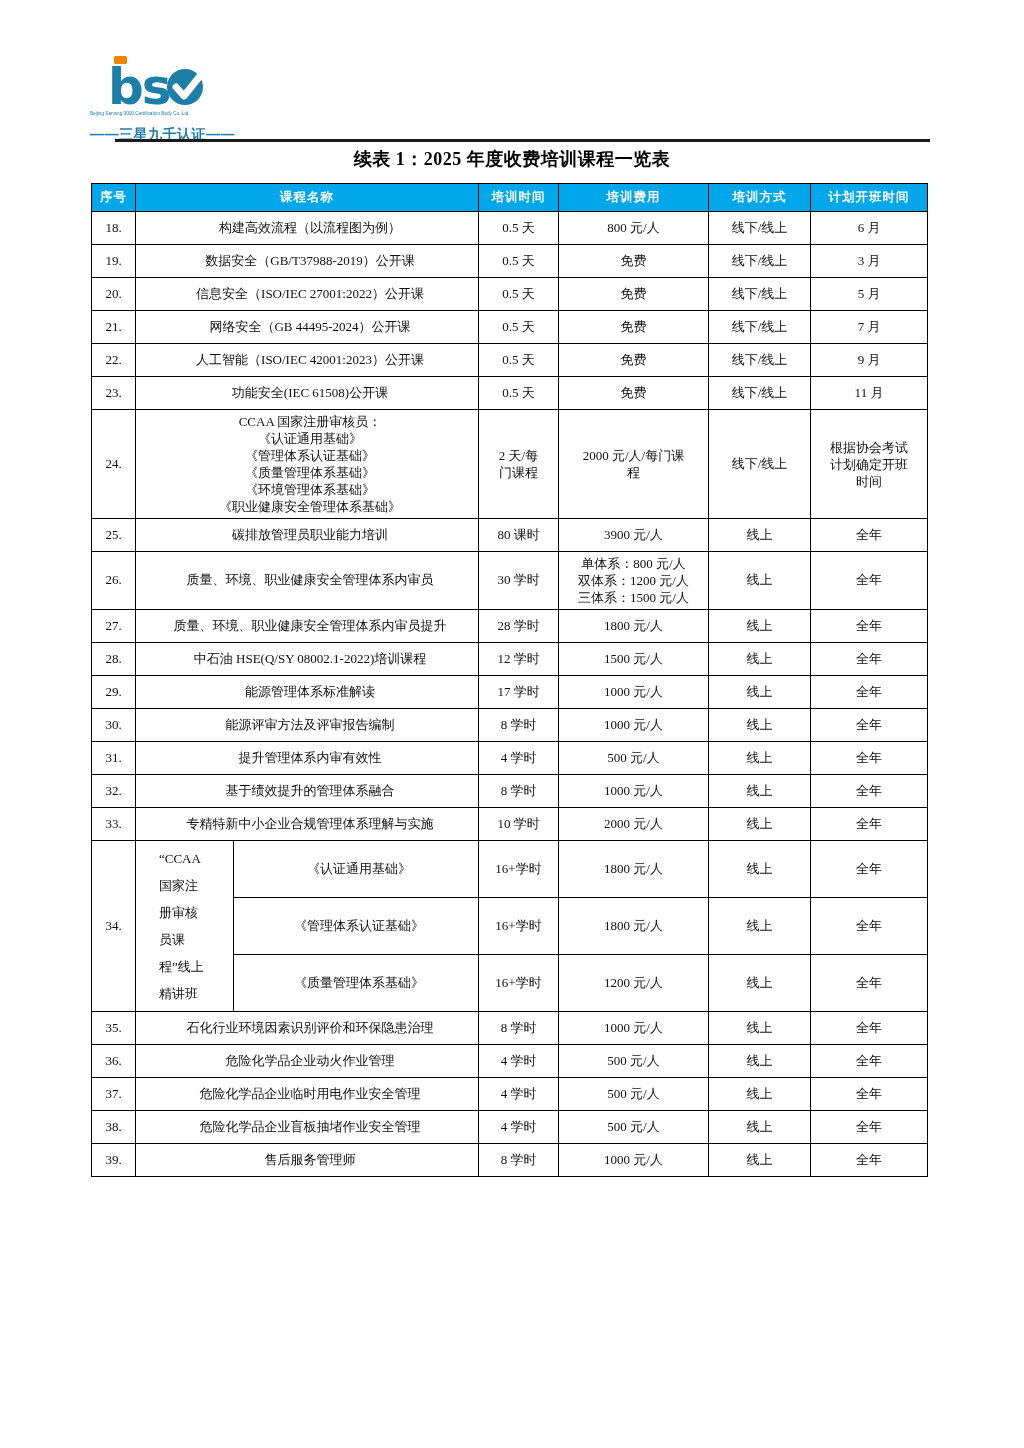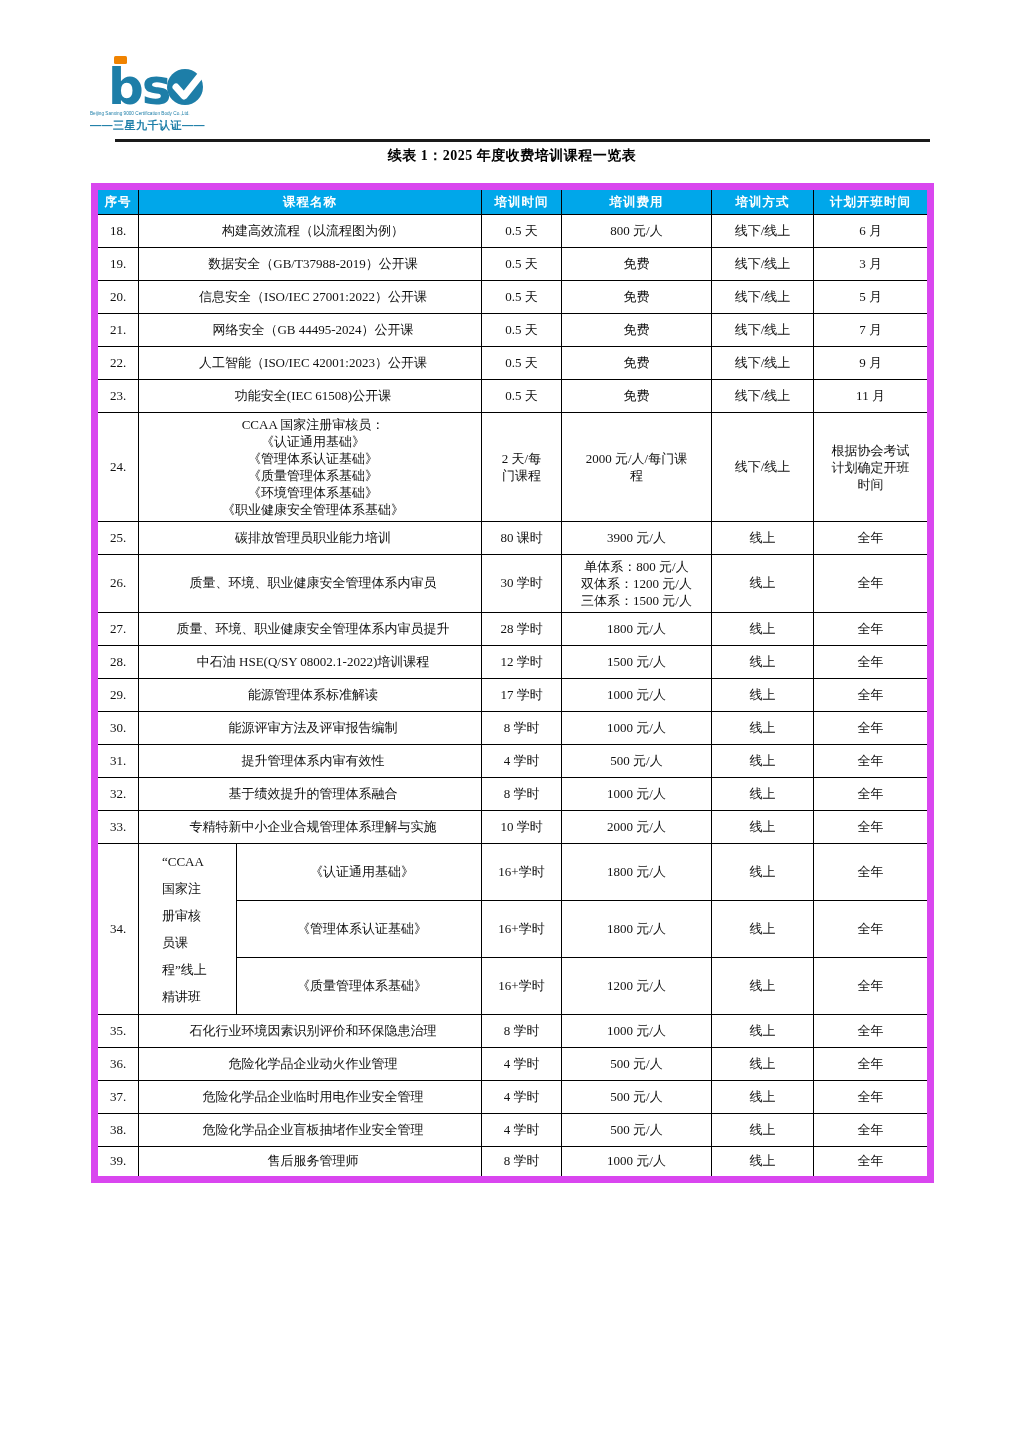--- a/index.html
+++ b/index.html
@@ -22,56 +22,56 @@
     font-family: "Liberation Sans", "DejaVu Sans", sans-serif;
     font-size: 6px;
     color: var(--logo-blue, #1d7ea8);
     white-space: nowrap;
     transform: scaleX(0.78);
     transform-origin: left center;
     margin-top: 2px;
   }
   .logo-cn {
     font-family: "Liberation Sans", "DejaVu Sans", sans-serif;
-    font-size: 11px;
+    font-size: 14px;
     font-weight: bold;
     color: var(--logo-blue, #1d7ea8);
     letter-spacing: 0.5px;
-    margin-top: 2px;
+    margin-top: 10px;
     white-space: nowrap;
   }
 
   .top-rule {
     position: absolute;
     left: 115px;
     top: 139px;
     width: 815px;
     height: 0;
     border-top: 3px solid var(--rule, #1a1a1a);
   }
 
   .page-title {
     position: absolute;
     top: 147px;
     left: 0;
     width: 100%;
     text-align: center;
-    font-size: 14px;
+    font-size: 18px;
     font-weight: 700;
     color: #000;
     letter-spacing: 0.5px;
   }
 
   
   .table-wrap { position: absolute; left: 91px; top: 183px; }
   table.course-table {
     border-collapse: collapse;
     table-layout: fixed;
     width: 836px;
-    border: 7px solid #d946ef;
+    border: 1px solid #d946ef;
   }
   .course-table th, .course-table td { border: 1px solid #000; }
   .course-table th {
     background: var(--header-bg, #00a7ea);
     color: #ffffff;
     font-weight: 700;
     font-size: 12.5px;
     height: 28px;
     letter-spacing: 1px;
     text-align: center;

